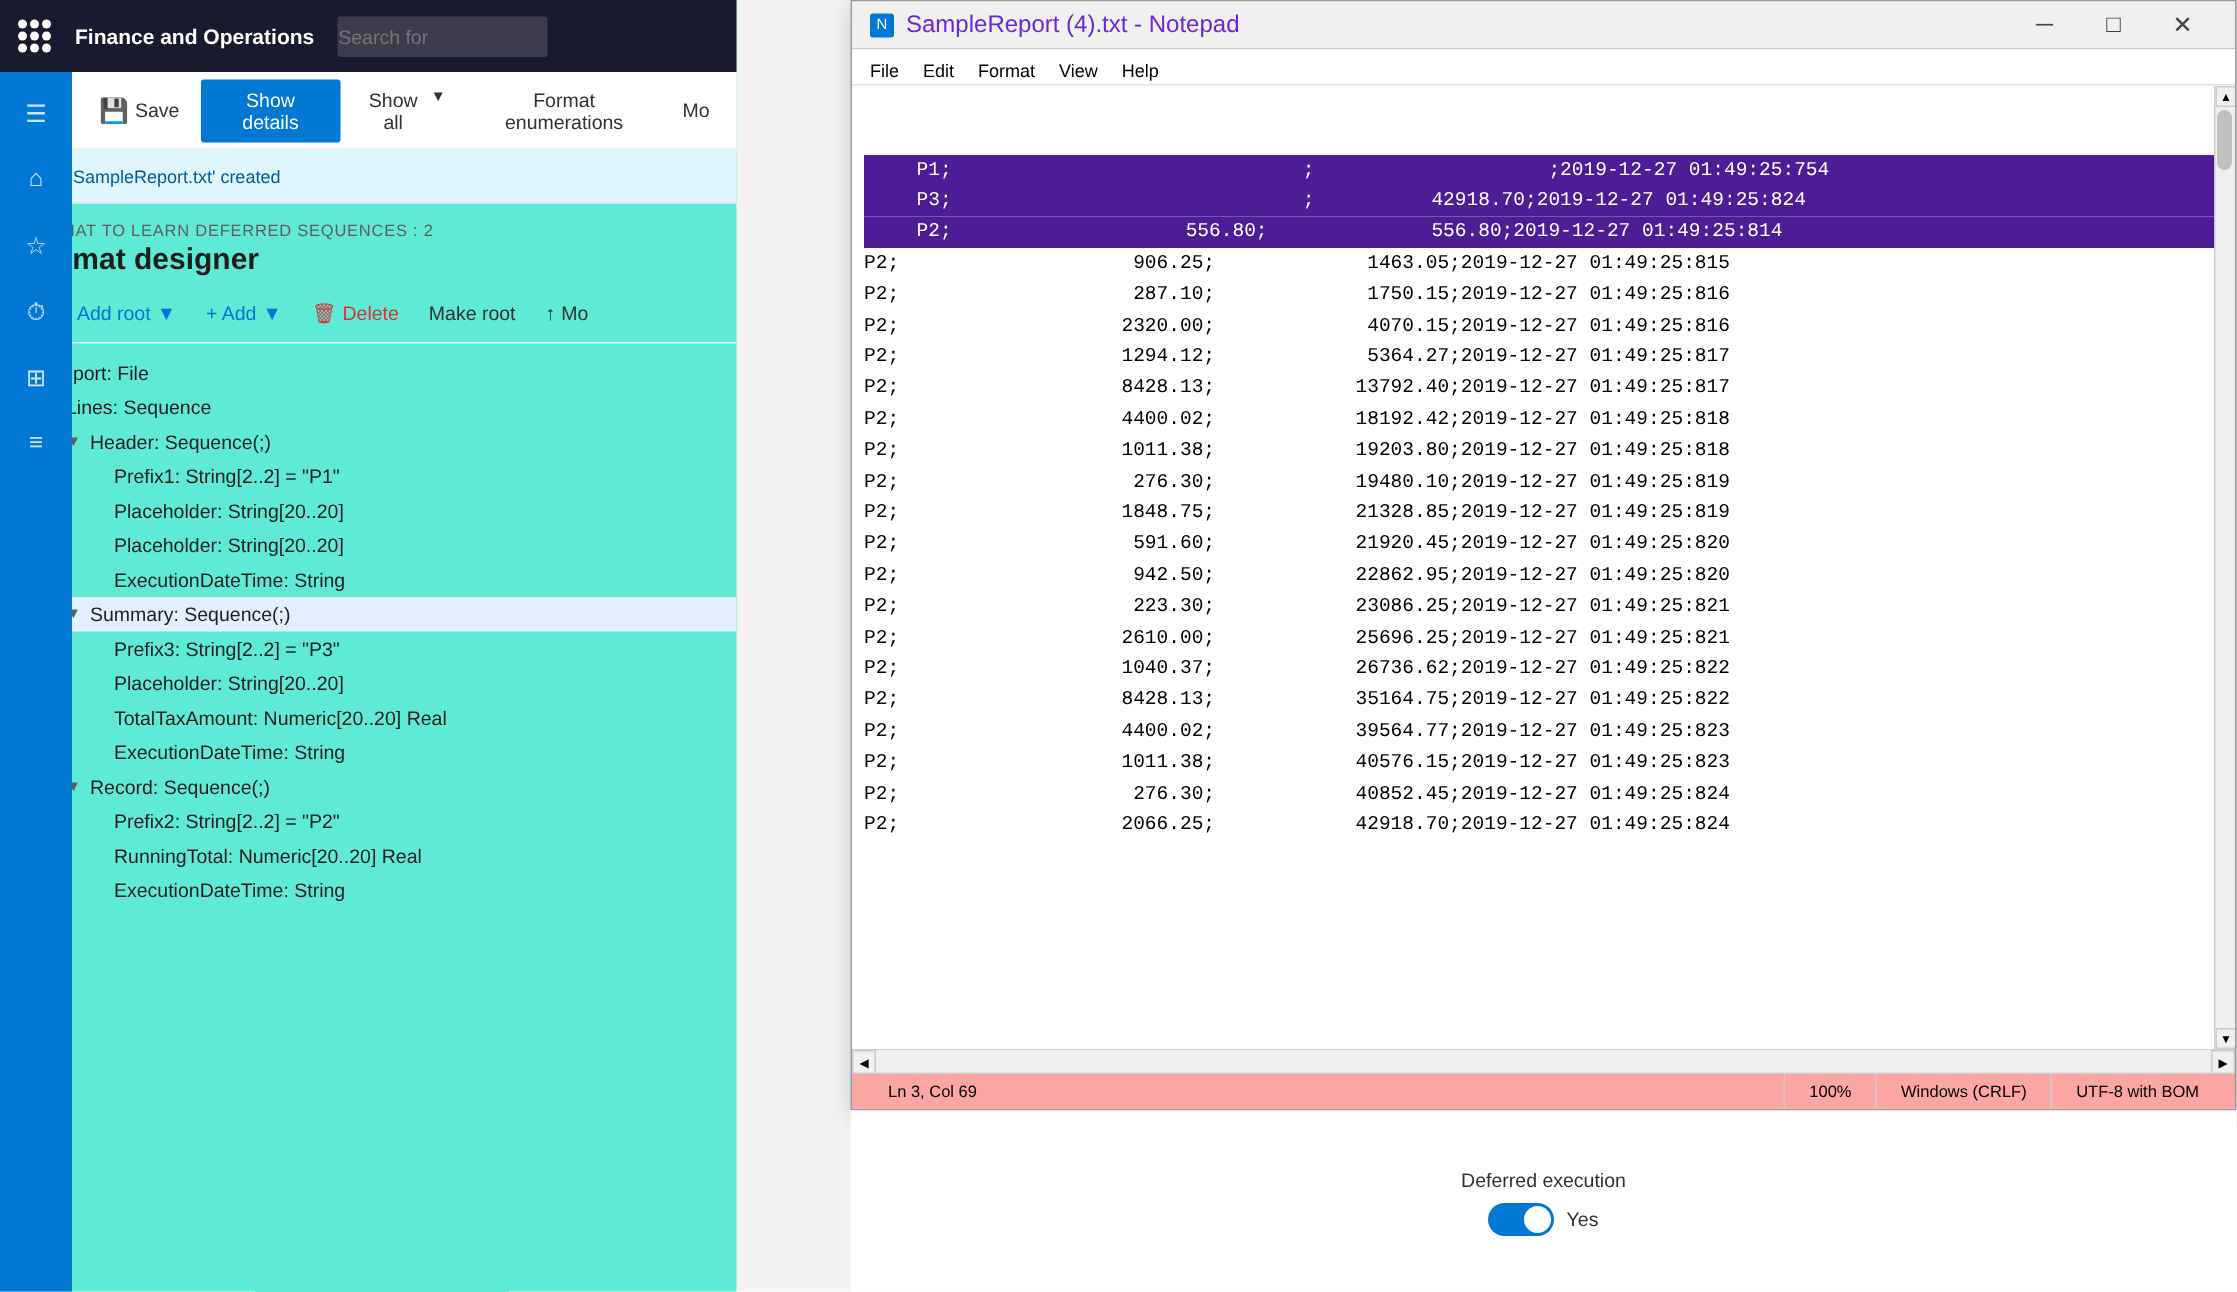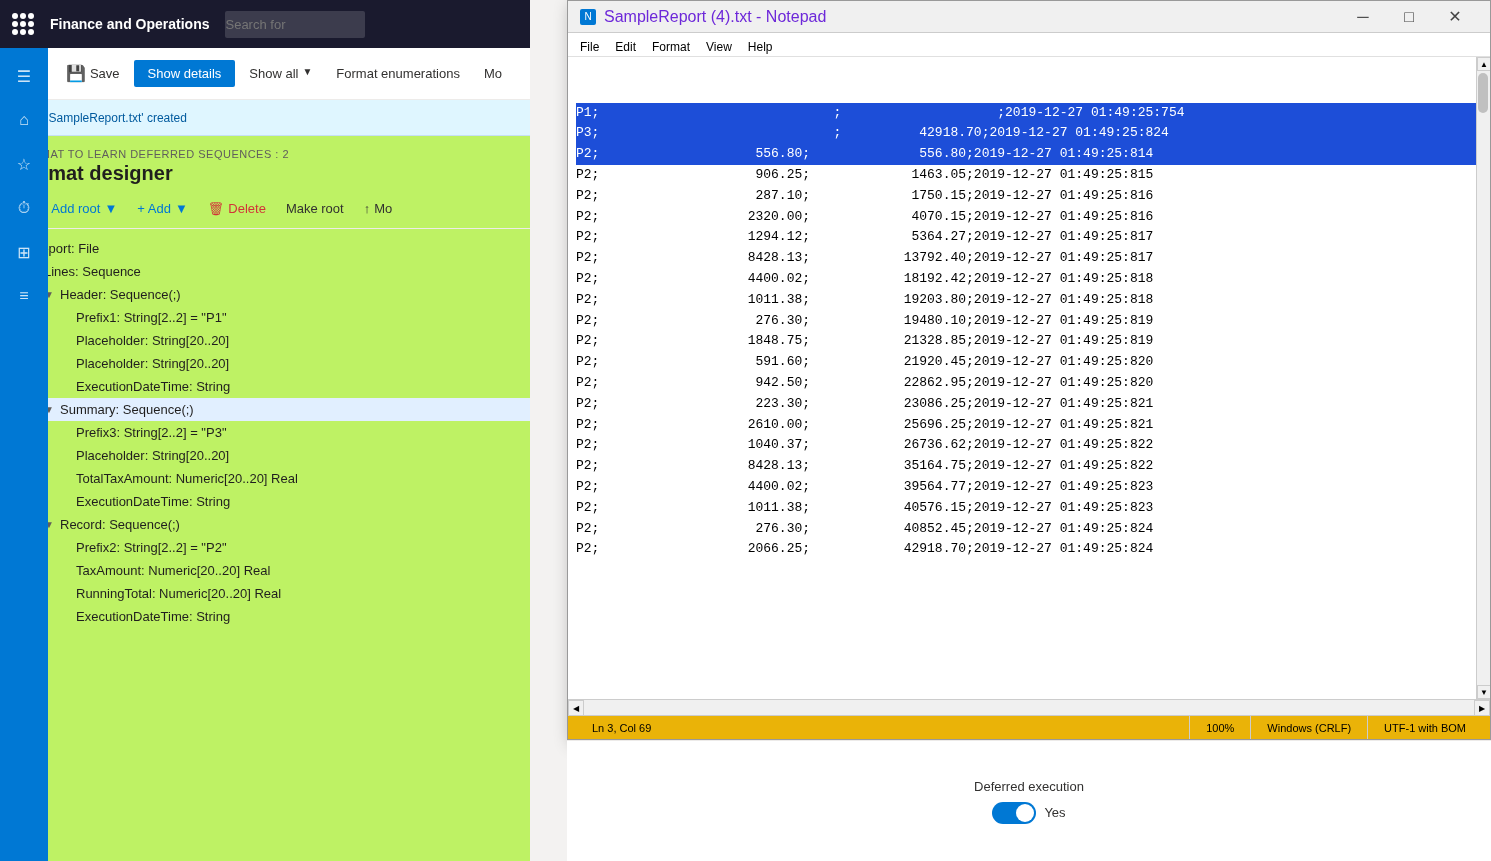--- a/index.html
+++ b/index.html
@@ -1,19 +1,19 @@
 <!DOCTYPE html>
 <html><head>
   <meta charset="utf-8">
   <style>
     * { box-sizing: border-box; margin: 0; padding: 0; }
     body { font-family: 'Segoe UI', sans-serif; font-size: 13px; background: #f3f2f1; overflow: hidden; width: 1491px; height: 861px; }
 
     
-    .fo-app { position: absolute; left: 0; top: 0; width: 530px; height: 861px; background: #bef264; display: flex; flex-direction: column; }
+    .fo-app { position: absolute; left: 0; top: 0; width: 491px; height: 861px; background: #5eead4; display: flex; flex-direction: column; }
 
     
     .fo-titlebar { background: #1a1a2e; height: 48px; display: flex; align-items: center; padding: 0 12px; gap: 16px; }
     .fo-titlebar-dots { display: grid; grid-template-columns: repeat(3,6px); grid-template-rows: repeat(3,6px); gap: 2px; }
     .fo-titlebar-dot { width: 6px; height: 6px; background: #fff; border-radius: 50%; }
     .fo-titlebar-title { color: #fff; font-size: 14px; font-weight: 600; }
     .fo-search { background: rgba(255,255,255,0.15); border: none; color: #fff; padding: 6px 0; border-radius: 2px; font-size: 13px; width: 140px; }
 
     
     .fo-toolbar { height: 52px; background: #fff; border-bottom: 1px solid #edebe9; display: flex; align-items: center; padding: 0 8px; gap: 4px; }
@@ -64,25 +64,25 @@
     .np-ctrl-btn { width: 46px; height: 32px; border: none; background: transparent; cursor: pointer; font-size: 16px; color: #444; display: flex; align-items: center; justify-content: center; }
 
     
     .np-menu { height: 24px; display: flex; align-items: flex-end; padding: 0 4px; border-bottom: 1px solid #e0e0e0; background: #fff; }
     .np-menu-item { padding: 2px 8px; font-size: 12px; color: #000; cursor: pointer; }
 
     
     .np-content { flex: 1; overflow: auto; background: #fff; position: relative; }
     .np-text { font-family: 'Courier New', monospace; font-size: 13px; color: #000; white-space: pre; padding: 4px 8px; line-height: 1.6; }
     .np-line { display: flex; }
-    .np-line.selected { background: #1d4ed8; color: #fff; }
+    .np-line.selected { background: #4c1d95; color: #fff; padding-left: 35px; }
     .np-line:not(.selected) { color: #000; font-family: Liberation Mono, monospace; }
 
     
-    .np-statusbar { height: 24px; background: #eab308; border-top: 1px solid #ccc; display: flex; align-items: center; padding: 0 8px; gap: 0; }
+    .np-statusbar { height: 24px; background: #fca5a5; border-top: 1px solid #ccc; display: flex; align-items: center; padding: 0 8px; gap: 0; }
     .np-status-item { padding: 0 16px; font-size: 11px; color: #000; border-right: 1px solid #ccc; height: 100%; display: flex; align-items: center; }
     .np-status-item:first-child { flex: 1; }
 
     
     .np-scrollbar-v { position: absolute; right: 0; top: 0; width: 14px; height: 100%; background: #f0f0f0; border-left: 1px solid #ccc; }
     .np-scrollbar-h { height: 14px; background: #f0f0f0; border-top: 1px solid #ccc; display: flex; align-items: center; padding: 0 14px; }
     .np-scroll-thumb-v { position: absolute; right: 2px; top: 2px; width: 10px; height: 40px; background: #c0c0c0; border-radius: 5px; }
     .np-scroll-arrow { width: 14px; height: 14px; background: #f0f0f0; border: 1px solid #ccc; display: flex; align-items: center; justify-content: center; font-size: 8px; cursor: pointer; position: absolute; }
 
     
@@ -221,24 +221,20 @@
       <div class="tree-item indent-2">
         <span class="tree-toggle">▼</span>
         <span>Record: Sequence(;)</span>
       </div>
       <div class="tree-item indent-3">
         <span class="tree-toggle">&nbsp;</span>
         <span>Prefix2: String[2..2] = "P2"</span>
       </div>
       <div class="tree-item indent-3">
         <span class="tree-toggle">&nbsp;</span>
-        <span>TaxAmount: Numeric[20..20] Real</span>
-      </div>
-      <div class="tree-item indent-3">
-        <span class="tree-toggle">&nbsp;</span>
         <span>RunningTotal: Numeric[20..20] Real</span>
       </div>
       <div class="tree-item indent-3">
         <span class="tree-toggle">&nbsp;</span>
         <span>ExecutionDateTime: String</span>
       </div>
     </div>
   </div>
 </div>
 
@@ -277,21 +273,21 @@
 
   <div class="np-scrollbar-h" style="position:relative; height:16px; background:#f0f0f0; border-top:1px solid #ccc;">
     <div style="position:absolute;left:0;top:0;width:16px;height:16px;background:#f0f0f0;border:1px solid #ccc;display:flex;align-items:center;justify-content:center;font-size:8px;cursor:pointer;">◀</div>
     <div style="position:absolute;right:0;top:0;width:16px;height:16px;background:#f0f0f0;border:1px solid #ccc;display:flex;align-items:center;justify-content:center;font-size:8px;cursor:pointer;">▶</div>
   </div>
 
   <div class="np-statusbar">
     <div class="np-status-item">Ln 3, Col 69</div>
     <div class="np-status-item">100%</div>
     <div class="np-status-item">Windows (CRLF)</div>
-    <div class="np-status-item" style="border-right:none;">UTF-1 with BOM</div>
+    <div class="np-status-item" style="border-right:none;">UTF-8 with BOM</div>
   </div>
 </div>
 
 <div class="fo-bottom">
   <div class="deferred-label">Deferred execution</div>
   <div class="toggle-container">
     <div class="toggle">
       <div class="toggle-thumb"></div>
     </div>
     <span class="toggle-yes">Yes</span>

